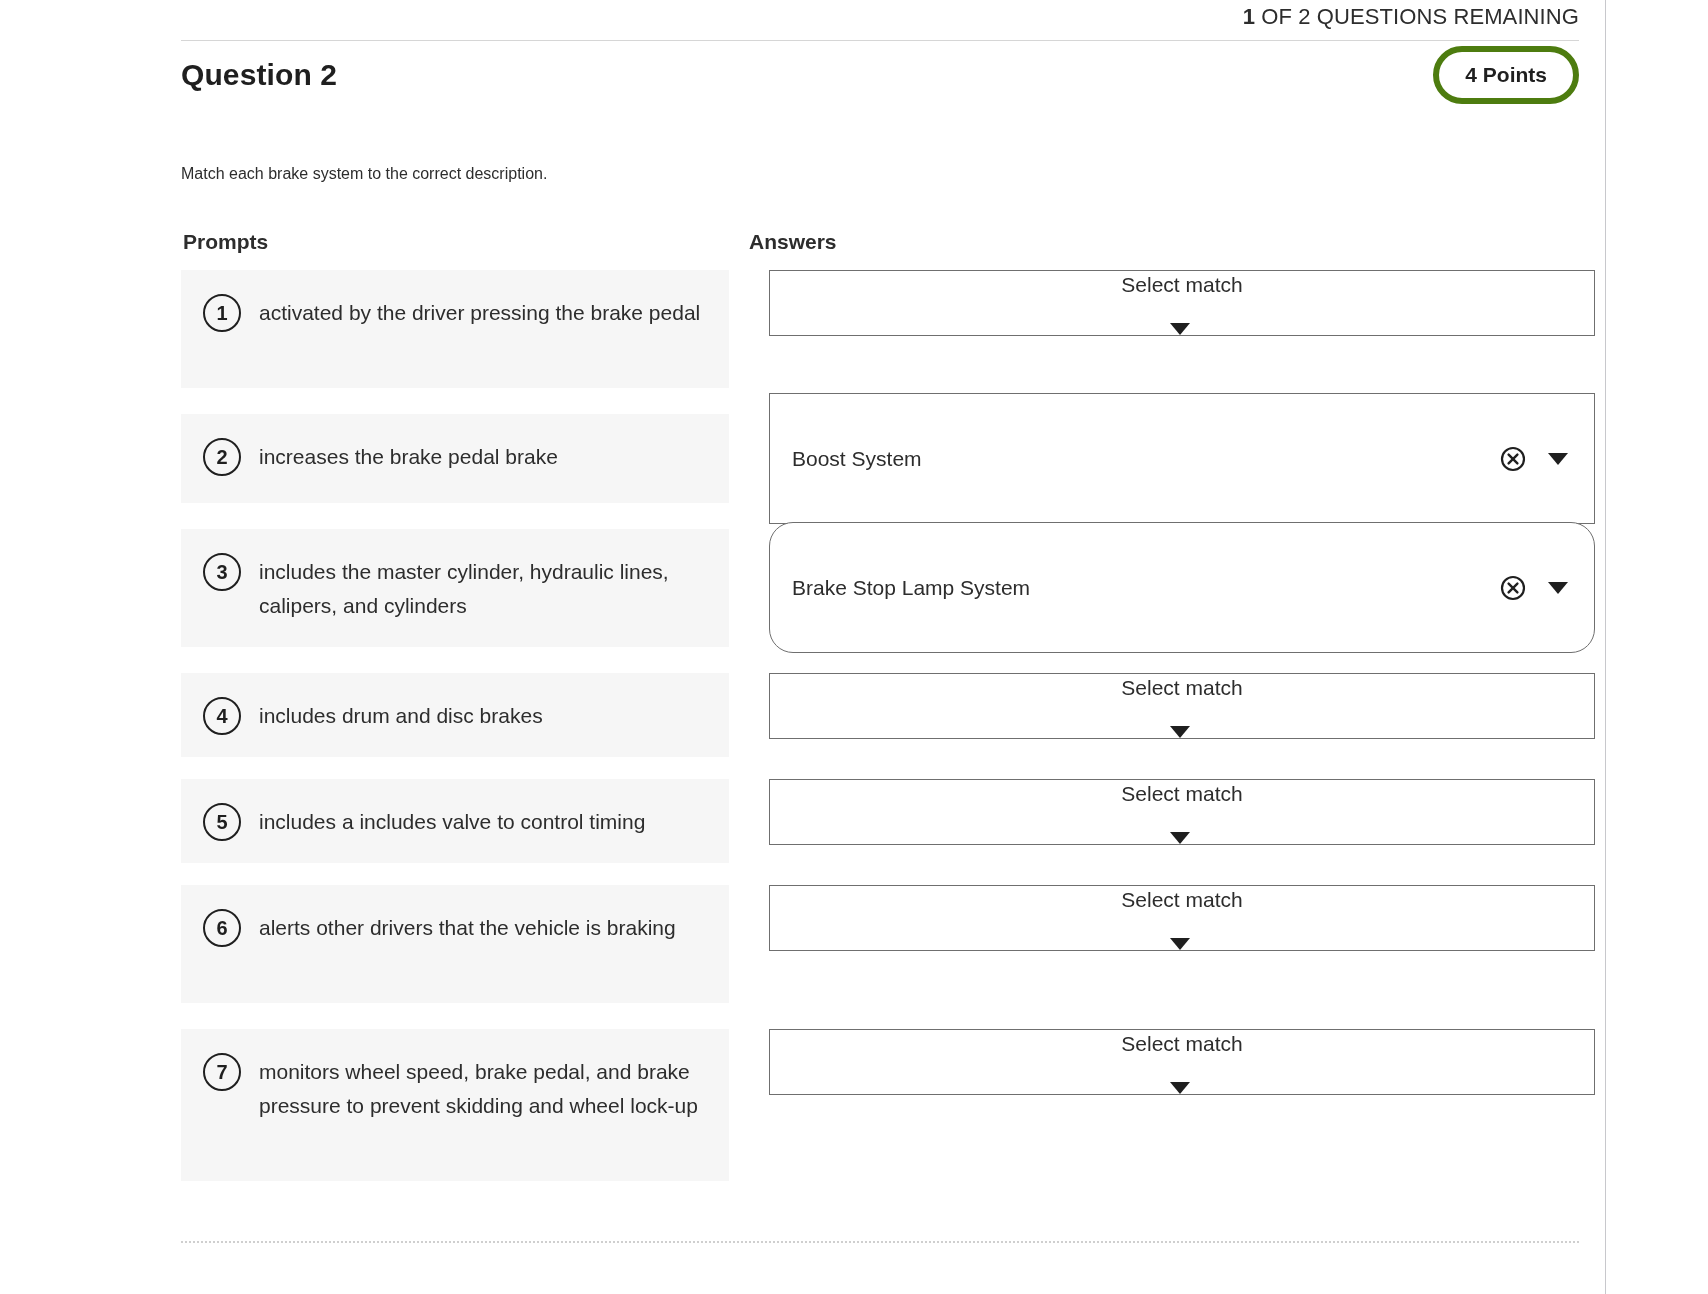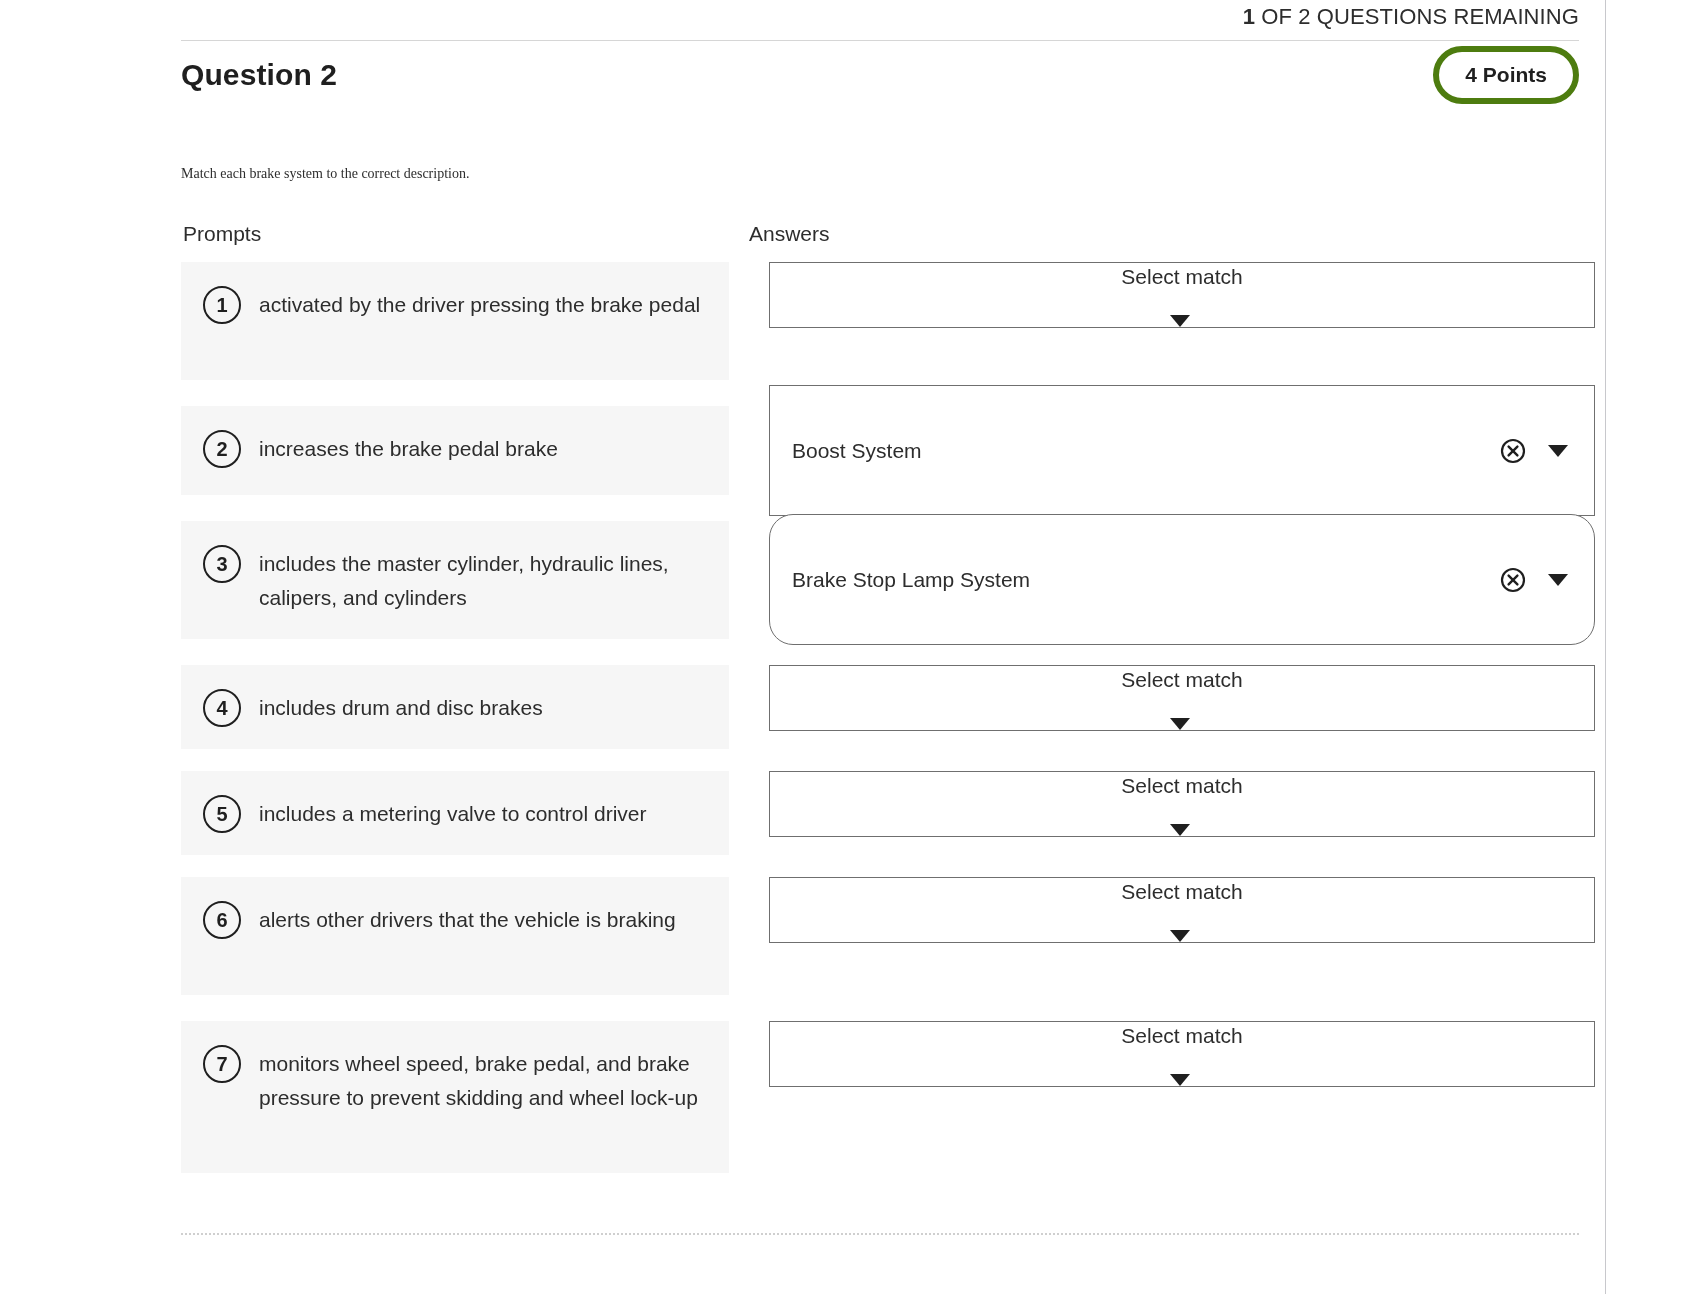--- a/index.html
+++ b/index.html
@@ -71,42 +71,42 @@
     border-radius: 30px;
     padding: 11px 26px;
     font-size: 21px;
     font-weight: 600;
     color: #1f1f1f;
     background: #ffffff;
     white-space: nowrap;
   }
 
   .qprompt {
-    font-size: 14px;
+    font-size: 16px;
     line-height: 30px;
     color: #2d2d2d;
     margin-top: 56px;
-    font-family: Liberation Serif, serif;
   }
 
   
   .cols {
     display: flex;
     margin-top: 33px;
   }
   .col-prompts { width: 548px; flex: none; }
   .col-spacer  { width: 20px; flex: none; }
   .col-answers { flex: 1 1 auto; }
 
   .col-label {
     font-size: 21px;
-    font-weight: 400;
+    font-weight: 700;
     color: #2d2d2d;
     padding-left: 2px;
     margin-bottom: 16px;
+    margin-top: 8px;
   }
   .col-label.answers { padding-left: 0; }
 
   
   .row {
     display: flex;
     align-items: flex-start;
   }
   .prompt-cell {
     width: 548px;
@@ -243,21 +243,21 @@
           <div class="prompt-cell" style="min-height:84px;">
             <div class="num-circle">4</div>
             <div class="prompt-text">includes drum and disc brakes</div>
           </div>
         </div>
         <div class="gap-22"></div>
 
         <div class="row">
           <div class="prompt-cell" style="min-height:84px;">
             <div class="num-circle">5</div>
-            <div class="prompt-text">includes a metering valve to control driver</div>
+            <div class="prompt-text">includes a includes valve to control timing</div>
           </div>
         </div>
         <div class="gap-22"></div>
 
         <div class="row">
           <div class="prompt-cell" style="min-height:118px;">
             <div class="num-circle">6</div>
             <div class="prompt-text">alerts other drivers that the vehicle is braking</div>
           </div>
         </div>

